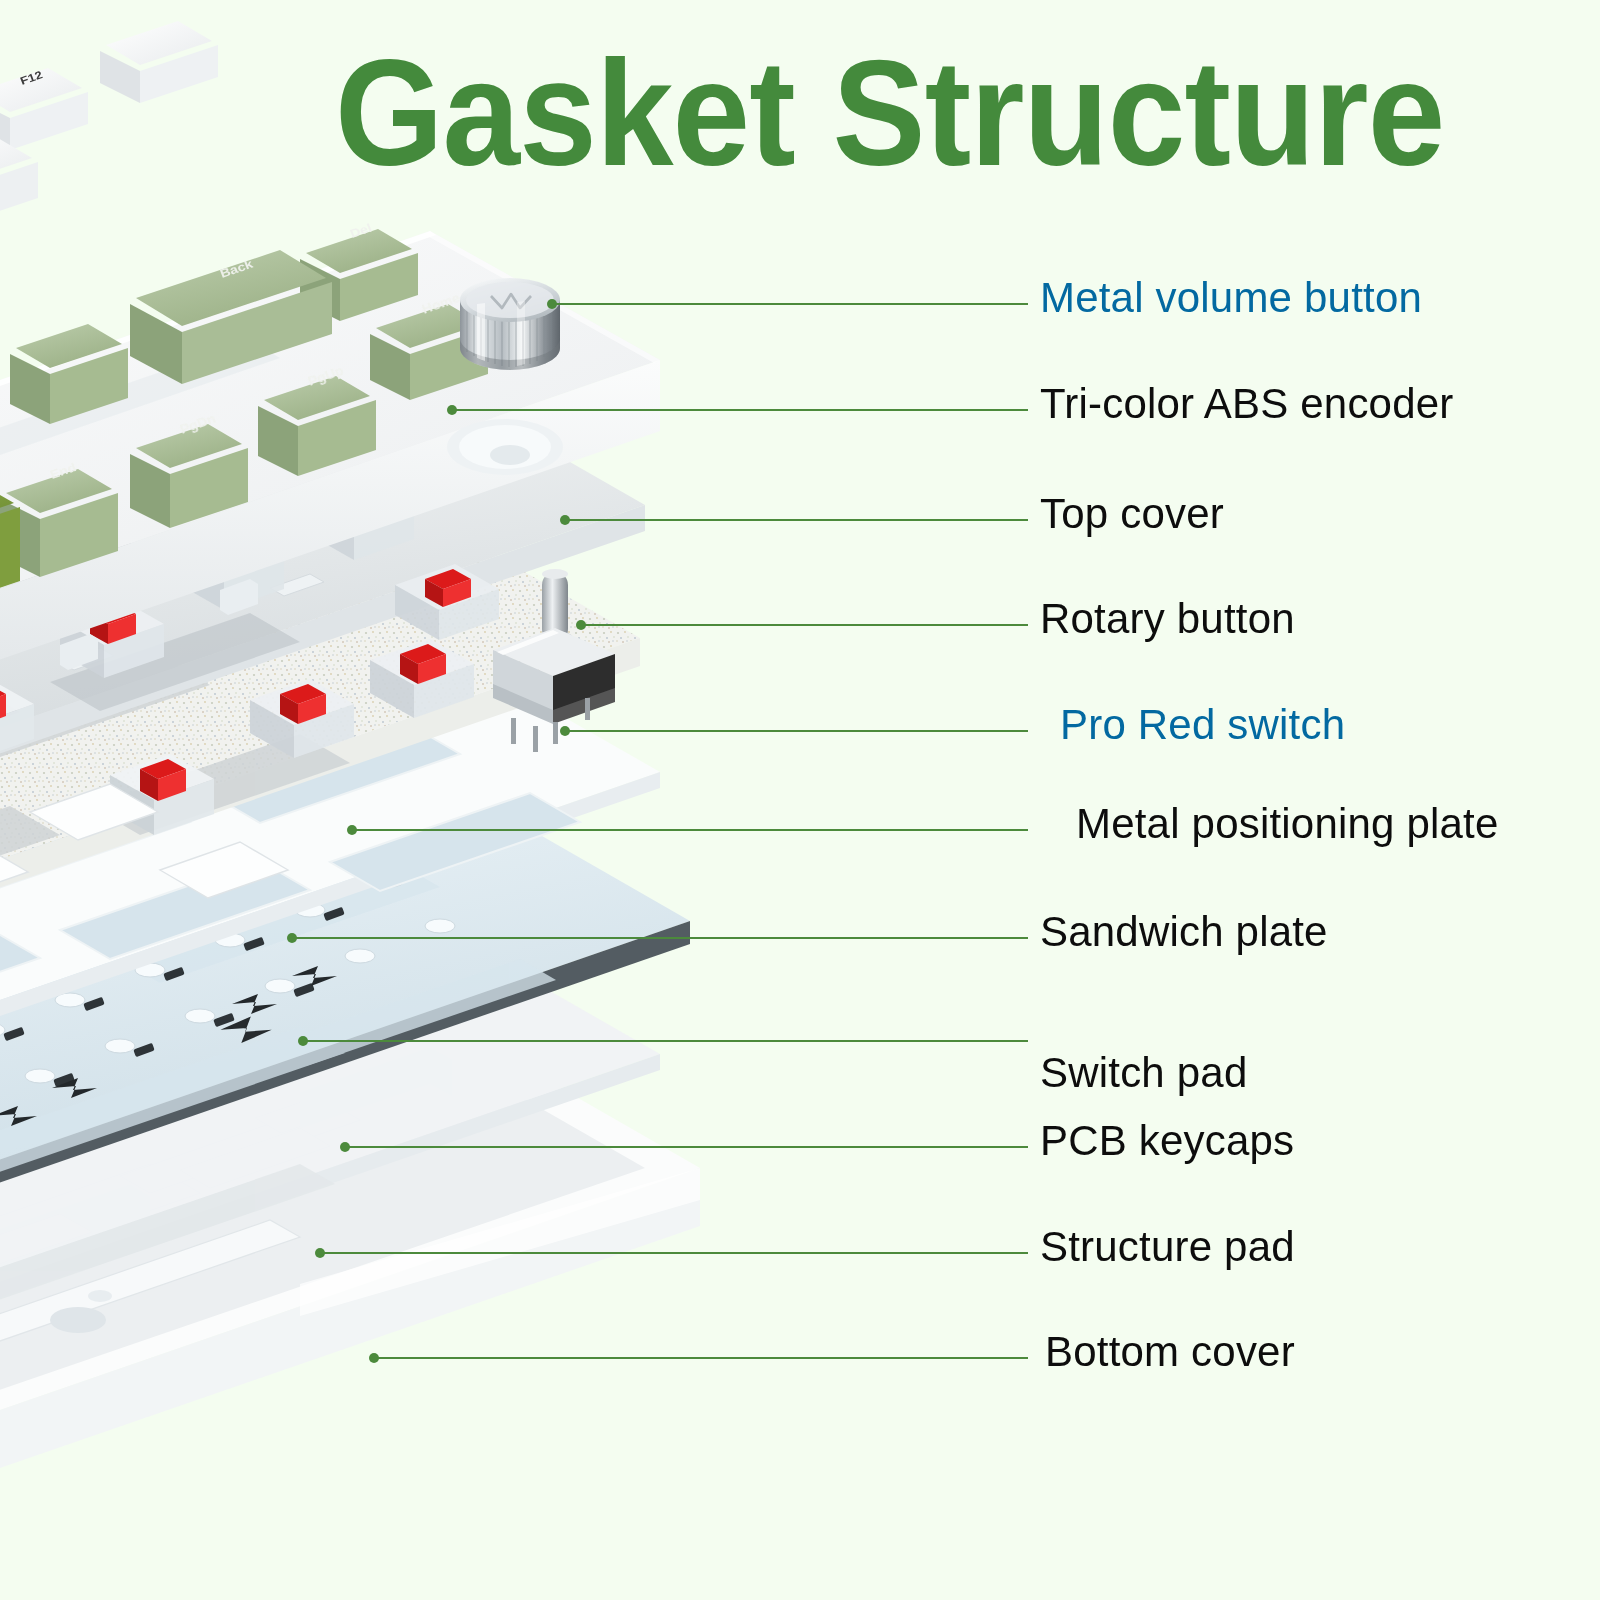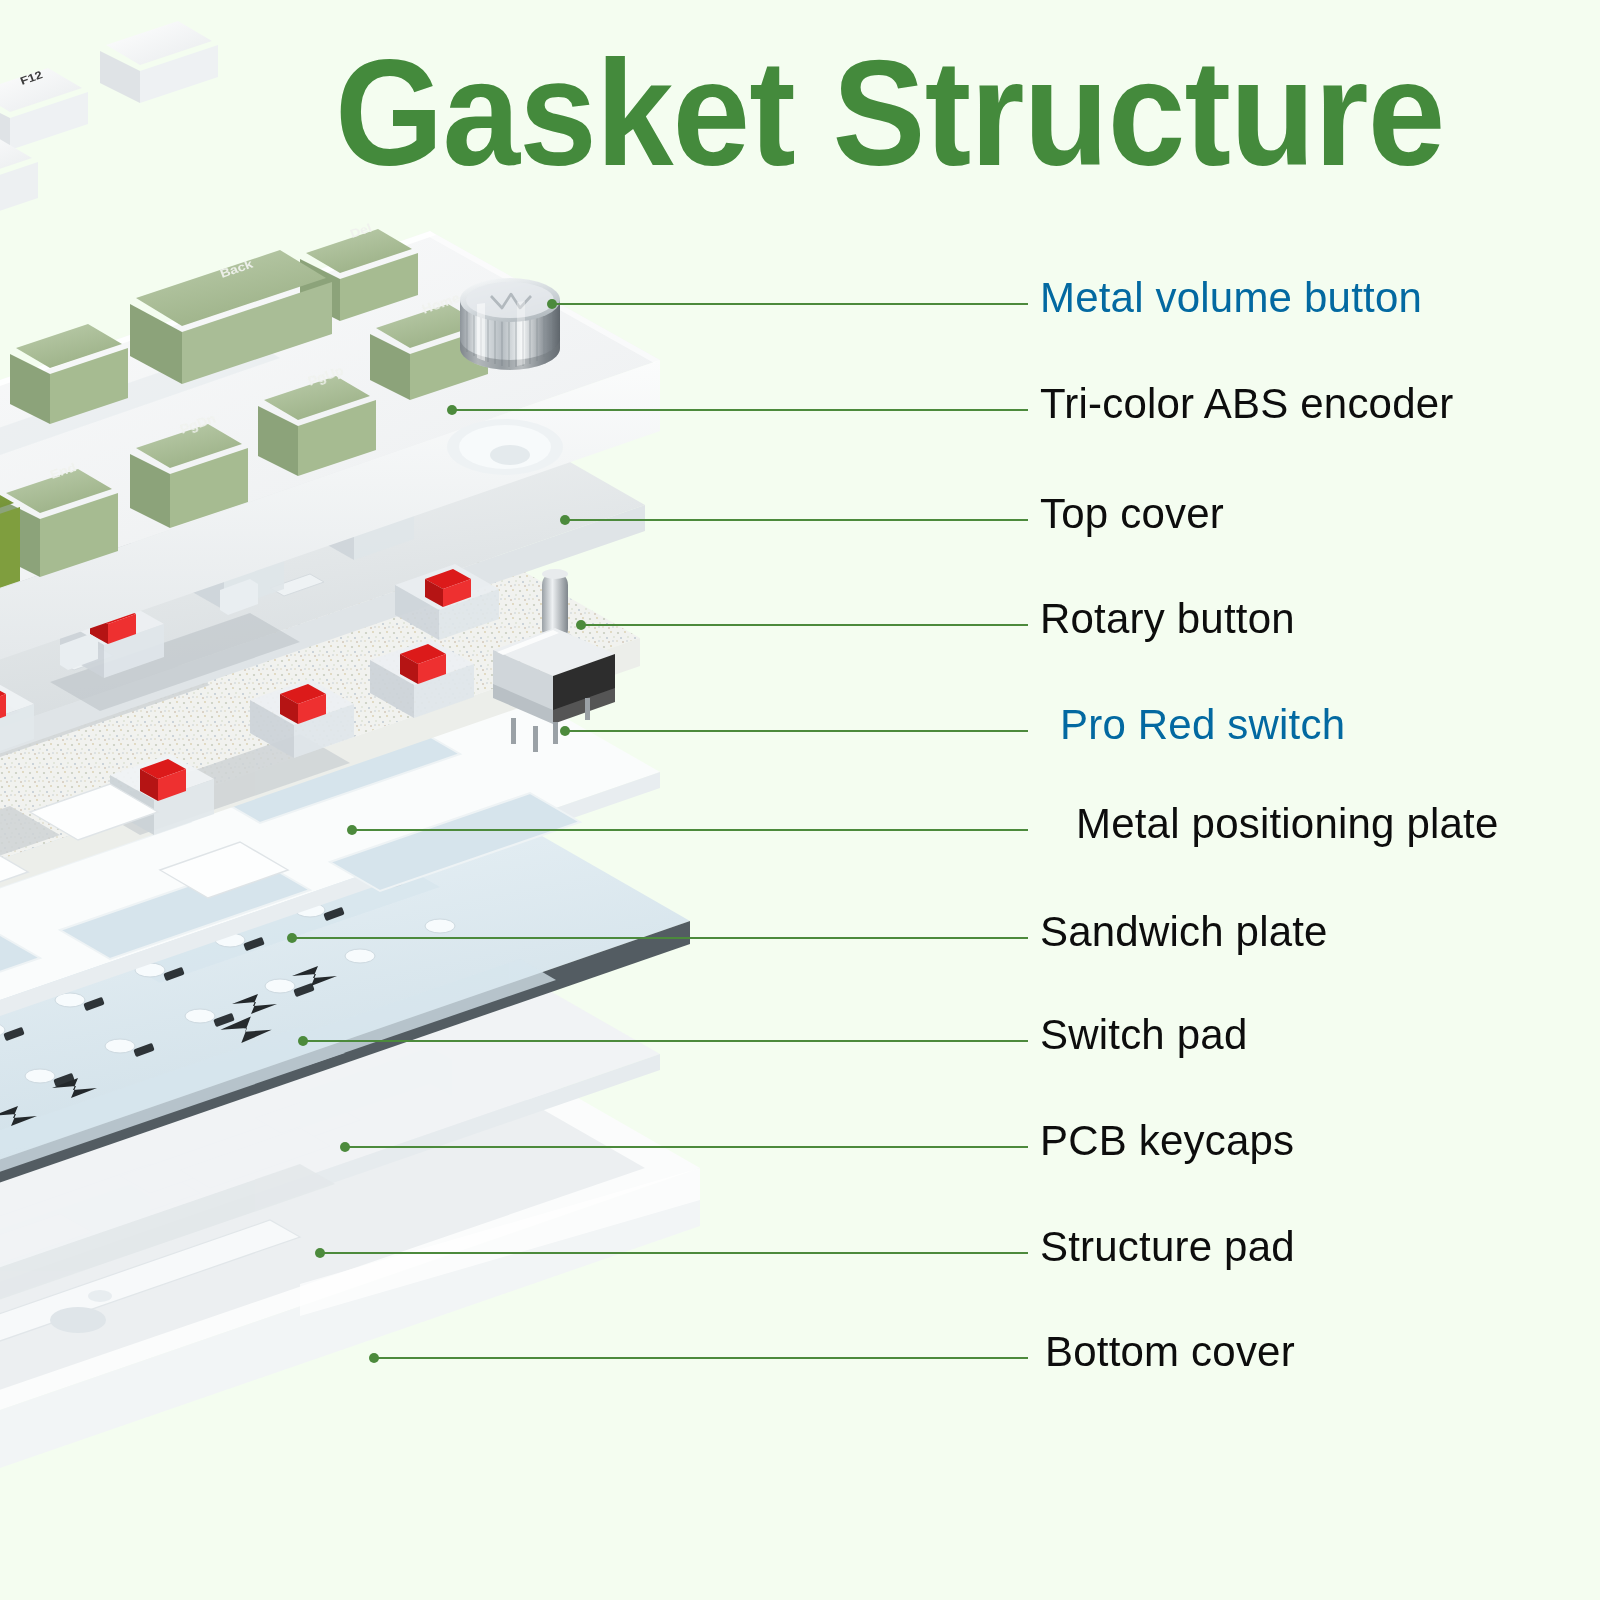--- a/index.html
+++ b/index.html
@@ -678,21 +678,21 @@
         <div class="ltext" style="left: 724px; color: rgb(13, 13, 13);">Metal positioning plate</div>
       </div>
       <div class="callout" style="left: 292px; top: 937px;">
         <div class="lead" style="width: 736px; background: rgb(76, 138, 60);"></div>
         <div class="dot" style="background: rgb(76, 138, 60);"></div>
         <div class="ltext" style="left: 748px; color: rgb(13, 13, 13);">Sandwich plate</div>
       </div>
       <div class="callout" style="left: 303px; top: 1040px;">
         <div class="lead" style="width: 725px; background: rgb(76, 138, 60);"></div>
         <div class="dot" style="background: rgb(76, 138, 60);"></div>
-        <div class="ltext" style="left: 737px; color: rgb(13, 13, 13);">Switch pad</div>
+        <div class="ltext" style="left: 737px; color: rgb(13, 13, 13); margin-top: 38px;">Switch pad</div>
       </div>
       <div class="callout" style="left: 345px; top: 1146px;">
         <div class="lead" style="width: 683px; background: rgb(76, 138, 60);"></div>
         <div class="dot" style="background: rgb(76, 138, 60);"></div>
         <div class="ltext" style="left: 695px; color: rgb(13, 13, 13);">PCB keycaps</div>
       </div>
       <div class="callout" style="left: 320px; top: 1252px;">
         <div class="lead" style="width: 708px; background: rgb(76, 138, 60);"></div>
         <div class="dot" style="background: rgb(76, 138, 60);"></div>
         <div class="ltext" style="left: 720px; color: rgb(13, 13, 13);">Structure pad</div>

